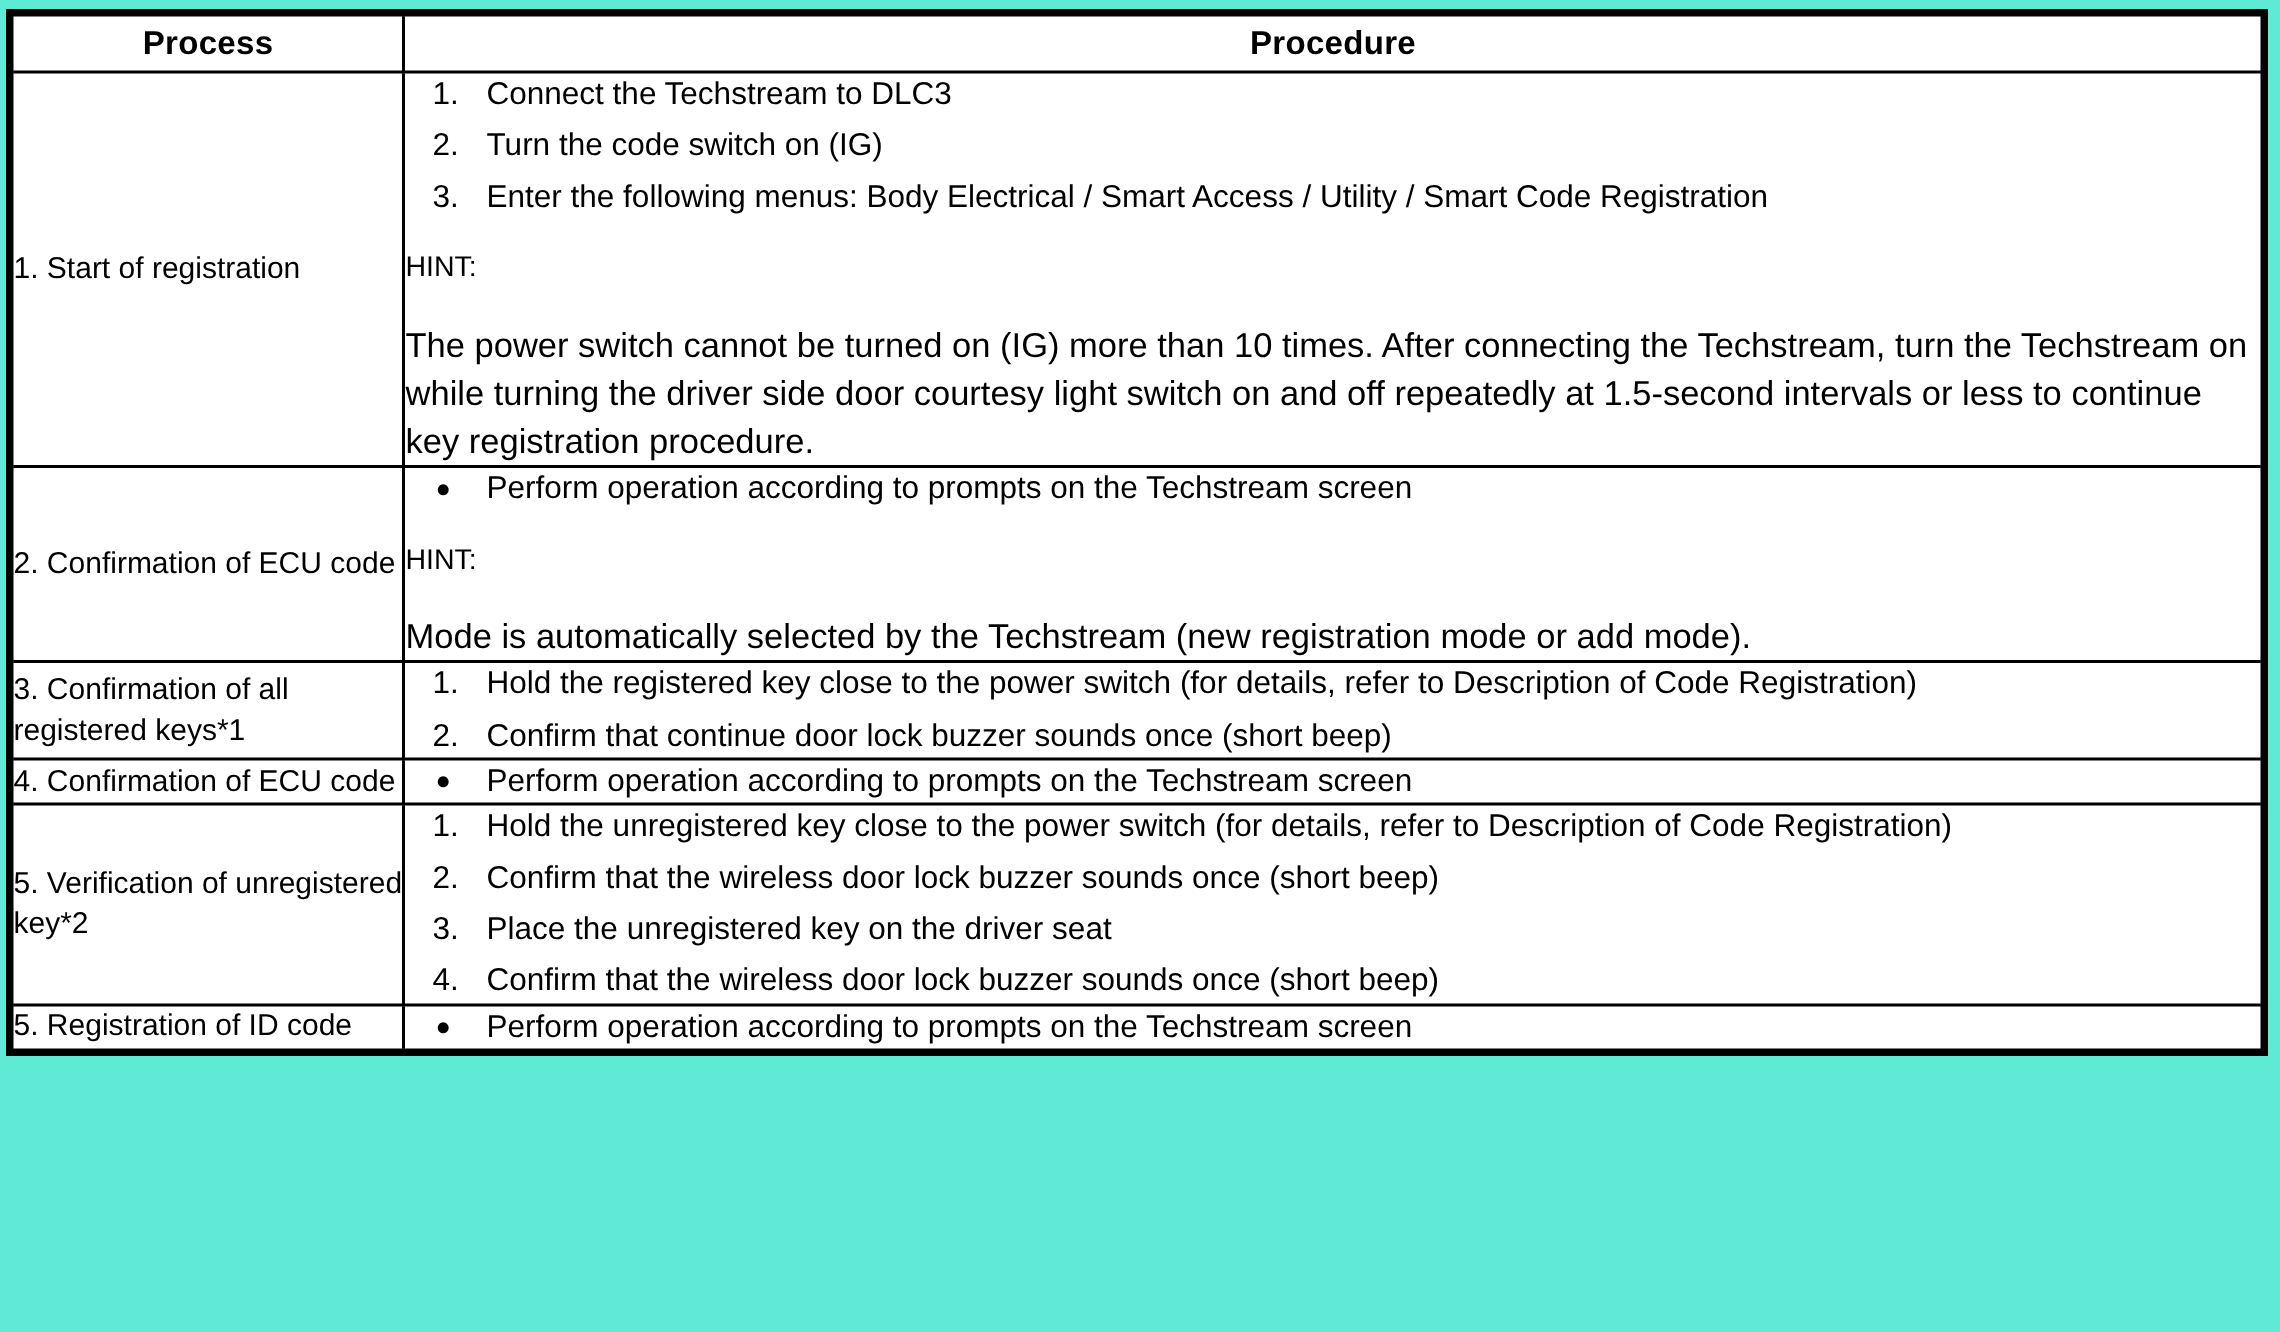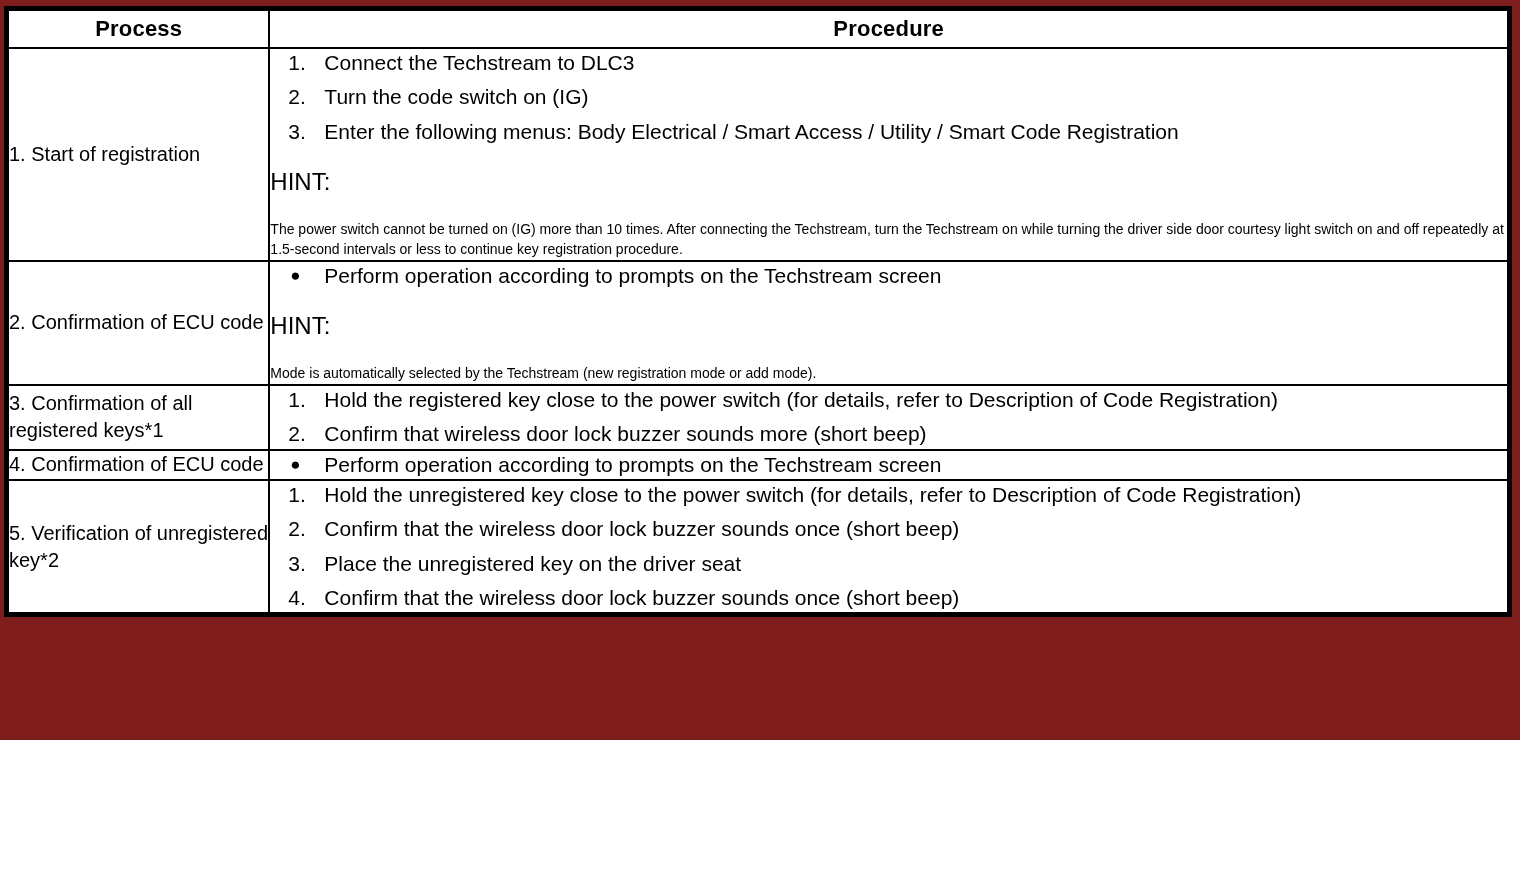--- a/index.html
+++ b/index.html
@@ -11,22 +11,22 @@
     width: 1520px;
     height: 888px;
     font-family: "Liberation Sans", sans-serif;
     color: #000000;
     overflow: hidden;
   }
 
   .sheet {
     position: relative;
     width: 1520px;
-    height: 740px;
-    background: #7f1d1d;
+    height: 888px;
+    background: #5eead4;
     box-sizing: border-box;
   }
 
   table.proc-table {
     position: absolute;
     left: 4px;
     top: 6px;
     width: 1508px;
     border-collapse: collapse;
     table-layout: fixed;
@@ -110,26 +110,26 @@
   ul.bullet-list > li .dot {
     position: absolute;
     left: 20px;
     top: 0;
     font-size: 17px;
     line-height: 1.6;
   }
 
   .hint-label {
     margin: 20px 0 0 0;
-    font-size: 24px;
+    font-size: 19px;
     line-height: 1.35;
   }
   .hint-body {
     margin: 22px 0 0 0;
-    font-size: 14px;
+    font-size: 23px;
     line-height: 1.40;
   }
   .hint-body p {
     margin: 0;
   }
 </style>
 </head>
 <body>
 
 <div class="sheet">
@@ -192,21 +192,21 @@
       <tr>
         <td class="process-cell">3. Confirmation of all registered keys*1</td>
         <td class="procedure-cell">
           <ol class="num-list">
             <li>
               <span class="num">1.</span>
               <span>Hold the registered key close to the power switch (for details, refer to Description of Code Registration)</span>
             </li>
             <li>
               <span class="num">2.</span>
-              <span>Confirm that wireless door lock buzzer sounds more (short beep)</span>
+              <span>Confirm that continue door lock buzzer sounds once (short beep)</span>
             </li>
           </ol>
         </td>
       </tr>
 
       <tr>
         <td class="process-cell">4. Confirmation of ECU code</td>
         <td class="procedure-cell">
           <ul class="bullet-list">
             <li>
@@ -234,18 +234,29 @@
               <span>Place the unregistered key on the driver seat</span>
             </li>
             <li>
               <span class="num">4.</span>
               <span>Confirm that the wireless door lock buzzer sounds once (short beep)</span>
             </li>
           </ol>
         </td>
       </tr>
 
+      <tr>
+        <td class="process-cell">5. Registration of ID code</td>
+        <td class="procedure-cell">
+          <ul class="bullet-list">
+            <li>
+              <span class="dot">●</span>
+              <span>Perform operation according to prompts on the Techstream screen</span>
+            </li>
+          </ul>
+        </td>
+      </tr>
 
 
     </tbody>
   </table>
 
 </div>
 
 </body></html>

